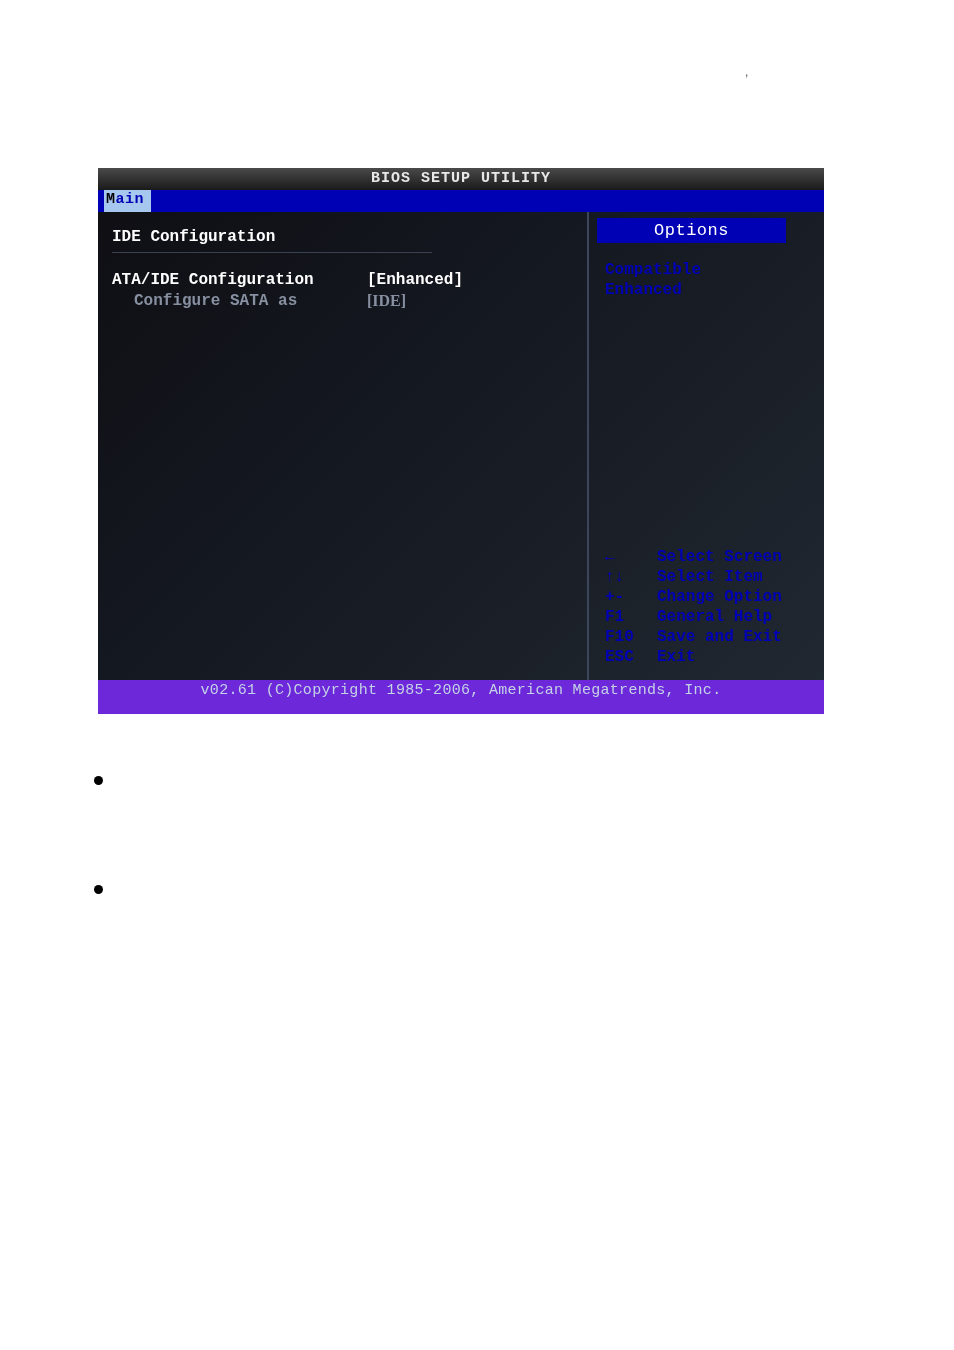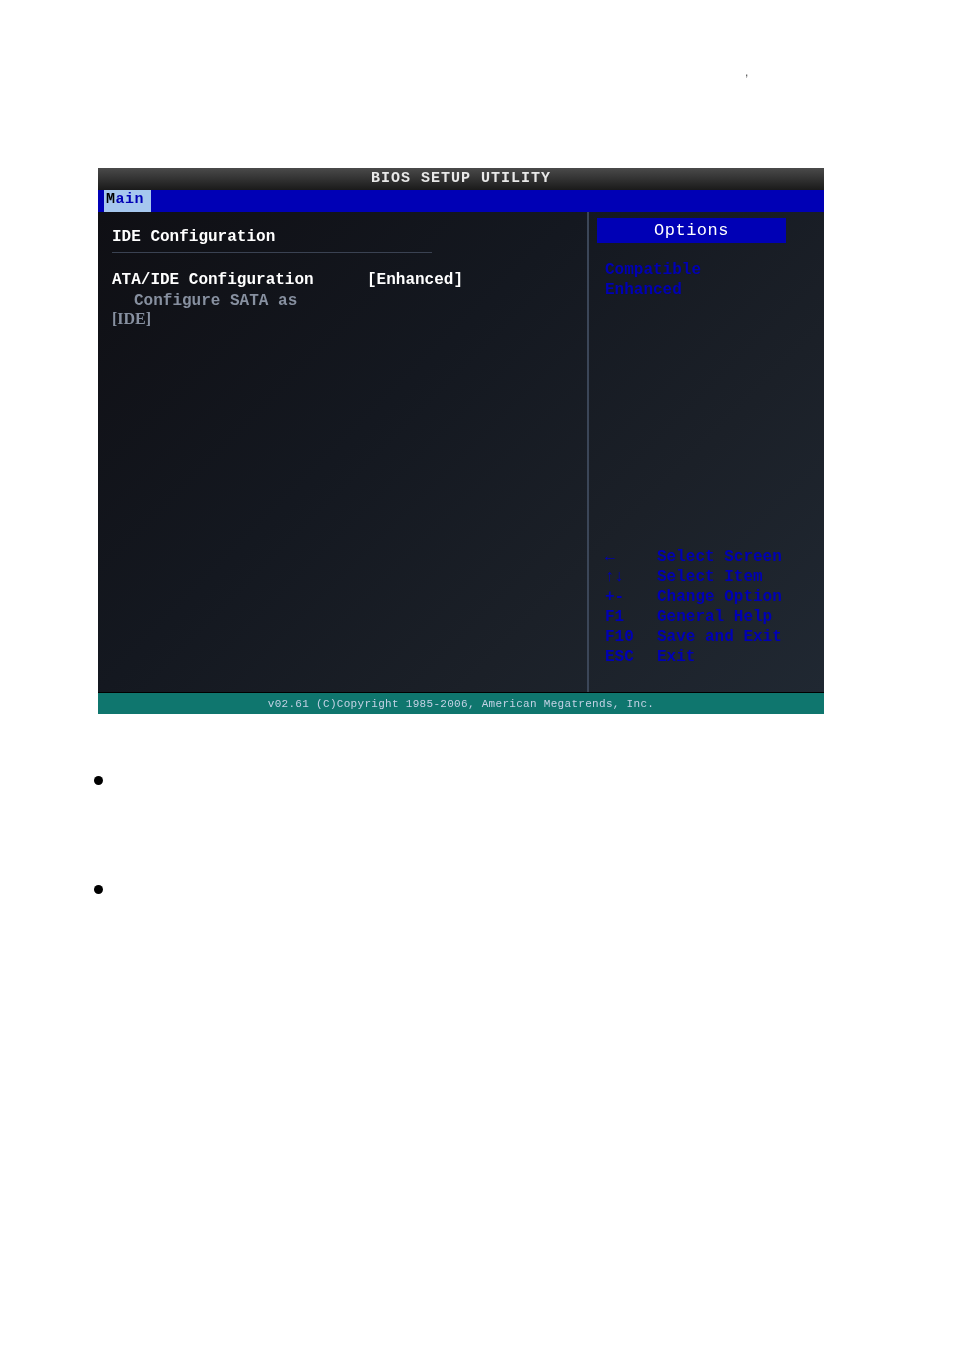--- a/index.html
+++ b/index.html
@@ -86,21 +86,21 @@
   .config-row {
     display: flex;
     font-weight: bold;
     font-size: 16px;
     margin-bottom: 3px;
   }
   .config-label { width: 255px; }
   .config-label.indent { padding-left: 22px; }
   .config-value { flex: 1; }
   .highlighted { color: #fff; }
-  .muted-row { color: #8790a0; flex-direction: column; }
+  .muted-row { color: #8790a0; }
   .muted-row .config-value { color: #8790a0; font-family: Liberation Serif, serif; }
   .right-panel {
     width: 209px;
     border-left: 2px solid #3b4658;
     padding: 0 0 0 0;
     position: relative;
   }
   .options-header {
     background: #0000b5;
     color: #fff;
@@ -132,24 +132,24 @@
     font-size: 16px;
     margin-bottom: 2px;
   }
   .help-key { width: 52px; }
   .help-desc { flex: 1; }
   .footer-bar {
     position: absolute;
     bottom: 0;
     left: 0;
     right: 0;
-    height: 21px;
-    background: #0f766e;
+    height: 34px;
+    background: #6d28d9;
     color: #c4d2e6;
-    font-size: 11px;
+    font-size: 15px;
     text-align: center;
     line-height: 22px;
     letter-spacing: 0.3px;
   }
   .bullet-list {
     position: absolute;
     top: 776px;
     left: 94px;
   }
   .bullet {

